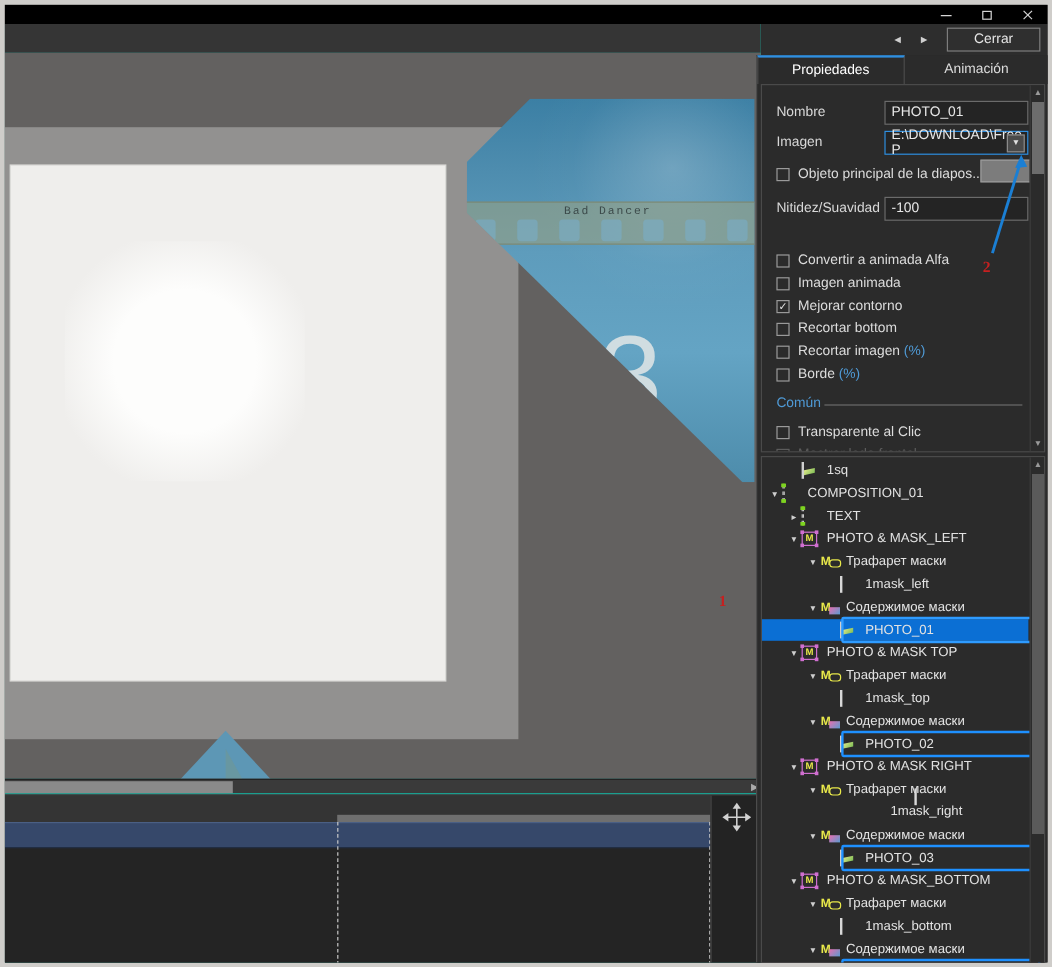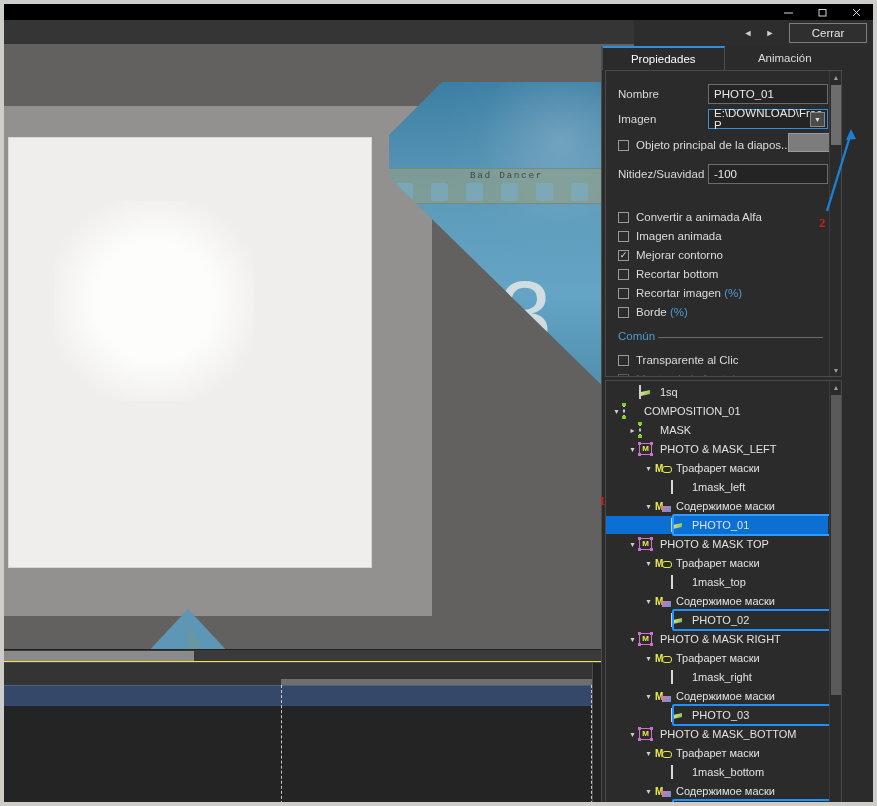--- a/index.html
+++ b/index.html
@@ -55,21 +55,21 @@
     border: 1px solid #7d7d7d;
     color: #e6e6e6;
     font-size: 11.5px;
     display: flex; align-items: center; justify-content: center;
   }
 
   
   #canvaswrap {
     position: absolute; left: 0; top: 16px;
     width: 630px; height: 786px;
-    background: #fde047;
+    background: #14b8a6;
     overflow: hidden;
   }
   #cv-topbar {
     position: absolute; left: 0; top: 0; width: 630px; height: 24px;
     background: #353535;
   }
   #cv-area {
     position: absolute; left: 0; top: 24px; width: 630px; height: 605px;
     background: #636160;
     overflow: hidden;
@@ -194,21 +194,21 @@
     background: #232323; border-left: 1px solid #4a4a4a;
   }
   #tl-move {
     position: absolute; left: 7px; top: 4px; width: 28px; height: 28px;
     color: #d2d2d2;
   }
 
   
   #rightpanel {
     position: absolute; right: 0; top: 42px;
-    width: 272px; height: 760px;
+    width: 243px; height: 760px;
     background: #2b2b2b;
     border-left: 1px solid #4c4c4c;
   }
 
   
   #tabs {
     position: absolute; left: 0; top: 0; width: 243px; height: 24px;
     background: #2b2b2b;
     display: flex;
   }
@@ -584,21 +584,21 @@
             <span class="tlabel">1sq</span>
           </div>
           <div class="tnode" style="top: 21px; padding-left: 4px;">
             <span class="twist">▾</span>
             <span class="ticon"><span class="ic-comp"><i></i><i></i><i></i><i></i></span></span>
             <span class="tlabel">COMPOSITION_01</span>
           </div>
           <div class="tnode" style="top: 40px; padding-left: 20px;">
             <span class="twist">▸</span>
             <span class="ticon"><span class="ic-comp"><i></i><i></i><i></i><i></i></span></span>
-            <span class="tlabel">MASK</span>
+            <span class="tlabel">TEXT</span>
           </div>
           <div class="tnode" style="top: 59px; padding-left: 20px;">
             <span class="twist">▾</span>
             <span class="ticon">
               <span class="ic-maskgrp">M<i></i><i></i><i></i><i></i></span>
             </span>
             <span class="tlabel">PHOTO &amp; MASK_LEFT</span>
           </div>
           <div class="tnode" style="top: 78px; padding-left: 36px;">
             <span class="twist">▾</span>
@@ -654,21 +654,21 @@
             <span class="ticon">
               <span class="ic-maskgrp">M<i></i><i></i><i></i><i></i></span>
             </span>
             <span class="tlabel">PHOTO &amp; MASK RIGHT</span>
           </div>
           <div class="tnode" style="top: 268px; padding-left: 36px;">
             <span class="twist">▾</span>
             <span class="ticon"><span class="ic-stencil">M</span></span>
             <span class="tlabel">Трафарет маски</span>
           </div>
-          <div class="tnode" style="top: 287px; padding-left: 52px;">
+          <div class="tnode" style="top: 277px; padding-left: 52px; flex-direction: column;">
             <span class="twist"></span>
             <span class="ticon"><span class="ic-solid"></span></span>
             <span class="tlabel">1mask_right</span>
           </div>
           <div class="tnode" style="top: 306px; padding-left: 36px;">
             <span class="twist">▾</span>
             <span class="ticon"><span class="ic-content">M</span></span>
             <span class="tlabel">Содержимое маски</span>
           </div>
           <div class="tnode" style="top: 325px; padding-left: 52px;">

